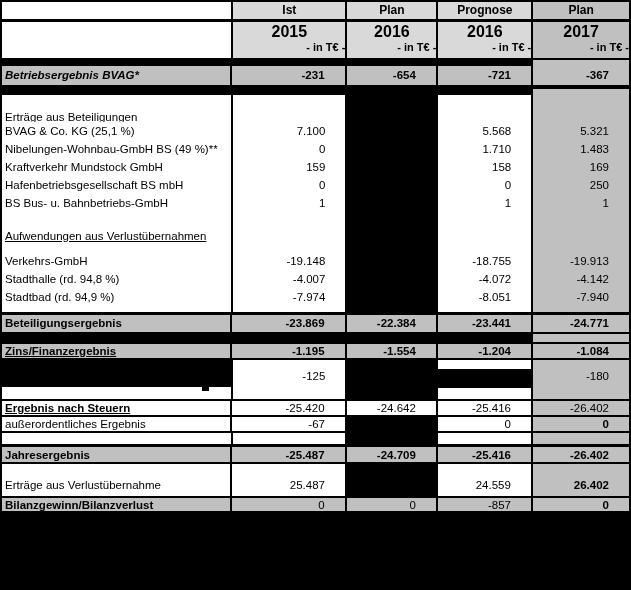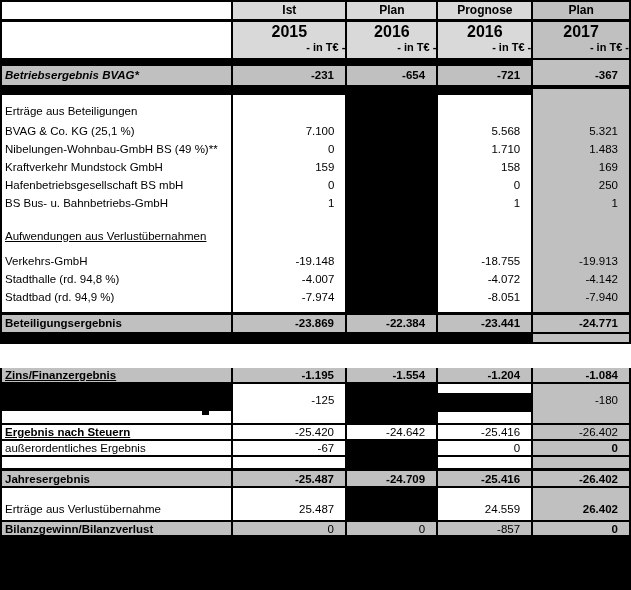--- a/index.html
+++ b/index.html
@@ -18,21 +18,21 @@
     overflow:hidden;
     font-size:11.5px;
     white-space:nowrap;
   }
   .c0{width:241px;border-left:2px solid #000;}
   .c1{width:118px;}
   .c2{width:94px;}
   .c3{width:98px;}
   .c4{width:101px;}
   .lbl{text-align:left;padding-left:3px;}
-  .num{text-align:right;padding-right:11px;}
+  .num{text-align:right;padding-right:20px;}
   .bold{font-weight:bold;}
   .ital{font-style:italic;}
   .und{text-decoration:underline;}
   .bg-hdr{background:#d9d9d9;}
   .bg-sum{background:#c0c0c0;}
   .bg-blk{background:#000000;}
   .bg-wht{background:#ffffff;}
 
   
   .r-h1 .cell{height:22px;border-top:2px solid #000;border-bottom:3px solid #000;
@@ -47,28 +47,28 @@
   .r-bandC .cell{height:12px;}
   .r-band .c4{border-right-color:#000;}
   .r-bandA .c4,.r-bandB .c4{border-top:2px solid #000;}
   .r-bandC .c4{border-top:2px solid #000;border-bottom:2px solid #000;}
 
   .r-betrieb .cell{height:21px;line-height:19px;border-bottom:2px solid #000;}
 
   
   .r-body .cell{height:217px;}
   .bl{display:block;overflow:hidden;white-space:nowrap;}
-  .lh27{height:27px;line-height:18px;padding-top:7px;box-sizing:border-box;}
+  .lh27{height:27px;line-height:18px;padding-top:13px;box-sizing:border-box;}
   .lh18{height:18px;line-height:18px;}
   .lh16{height:16px;line-height:16px;}
   .lh8{height:8px;}
   .lh6{height:6px;}
 
   .r-betG .cell{height:20px;line-height:16px;border-top:3px solid #000;}
-  .r-zins .cell{height:16px;line-height:14px;border-bottom:2px solid #000;margin-top:24px;}
+  .r-zins .cell{height:16px;line-height:14px;border-bottom:2px solid #000;}
 
   
   .r-red .cell{height:39px;position:relative;}
   .r-red .box-lbl{position:absolute;left:0;top:0;width:100%;height:27px;background:#000;}
   .r-red .box-tab{position:absolute;left:200px;top:27px;width:7px;height:4px;background:#000;}
   .r-red .box-prg{position:absolute;left:0;top:9px;width:100%;height:19px;background:#000;}
   .r-red .num{padding-top:10px;}
 
   .r-steu .cell{height:18px;line-height:14px;border-top:2px solid #000;border-bottom:2px solid #000;}
   .r-ao .cell{height:16px;line-height:14px;border-bottom:2px solid #000;}

